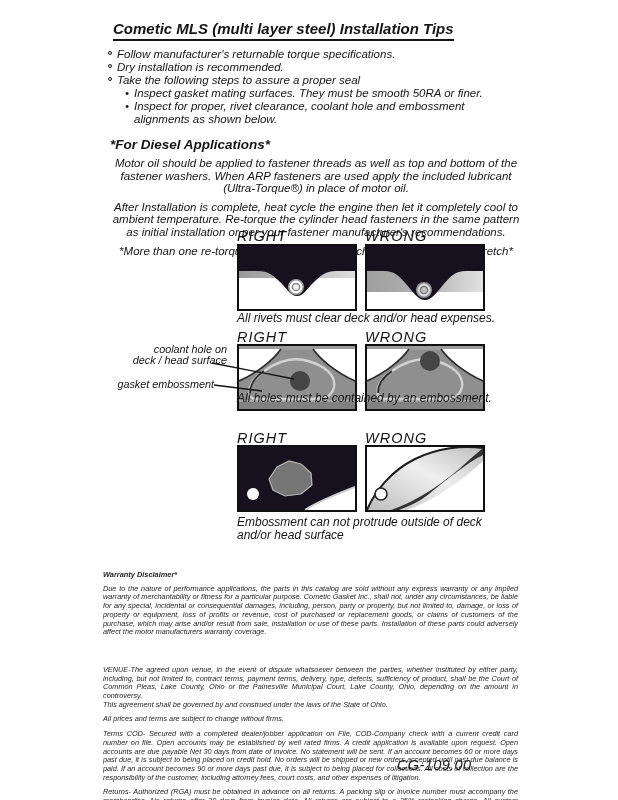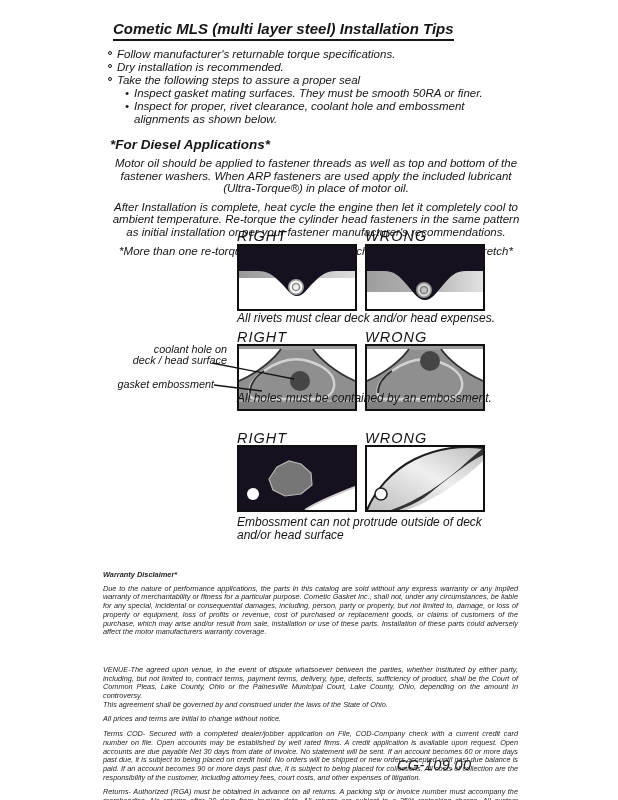--- a/index.html
+++ b/index.html
@@ -172,21 +172,21 @@
     </svg>
   </div>
 
   <div class="caption" style="left:237px; top:516px; width:258px;">Embossment can not protrude outside of deck and/or head surface</div>
 
   <div class="disclaimer">
     <div class="dh">Warranty Disclaimer*</div>
     <p>Due to the nature of performance applications, the parts in this catalog are sold without any express warranty or any implied warranty of merchantability or fitness for a particular purpose.  Cometic Gasket Inc., shall not, under any circumstances, be liable for any special, incidental or consequential damages, including, person, party or property, but not limited to, damage, or loss of property or equipment, loss of profits or revenue, cost of purchased or replacement goods, or claims of customers of the purchase, which may arise and/or result from sale, installation or use of these parts.  Installation of these parts could adversely affect the motor manufacturers warranty coverage.</p>
     <p class="tight">VENUE-The agreed upon venue, in the event of dispute whatsoever between the parties, whether instituted by either party, including, but not limited to, contract terms, payment terms, delivery, type, defects, sufficiency of product, shall be the Court of Common Pleas, Lake County, Ohio or the Painesville Municipal Court, Lake County, Ohio, depending on the amount in controversy.</p>
     <p>This agreement shall be governed by and construed under the laws of the State of Ohio.</p>
-    <p>All prices and terms are initial to change without notice.</p>
+    <p>All prices and terms are subject to change without firms.</p>
     <p>Terms COD- Secured with a completed dealer/jobber application on File, COD-Company check with a current credit card number on file.  Open accounts may be established by well rated firms.  A credit application is available upon request.  Open accounts are due payable Net 30 days from date of invoice.  No statement will be sent.  If an account becomes 60 or more days past due, it is subject to being placed on credit hold.  No orders will be shipped or new orders accepted until past due balance is paid.  If an account becomes 90 or more days past due, it is subject to being placed for collections.  All costs of collection are the responsibility of the customer, including attorney fees, court costs, and other expenses of litigation.</p>
     <p>Returns- Authorized (RGA) must be obtained in advance on all returns.  A packing slip or invoice number must accompany the merchandise.  No returns after 30 days from invoice date.  All returns are subject to a 25% restocking charge.  All custom designed and custom manufactured gaskets are non-returnable.</p>
     <p class="tight">Only catalog parts are returnable.</p>
 
   </div>
 
   <div class="pagenum">CG-109.00</div>
 
 </div>
 

